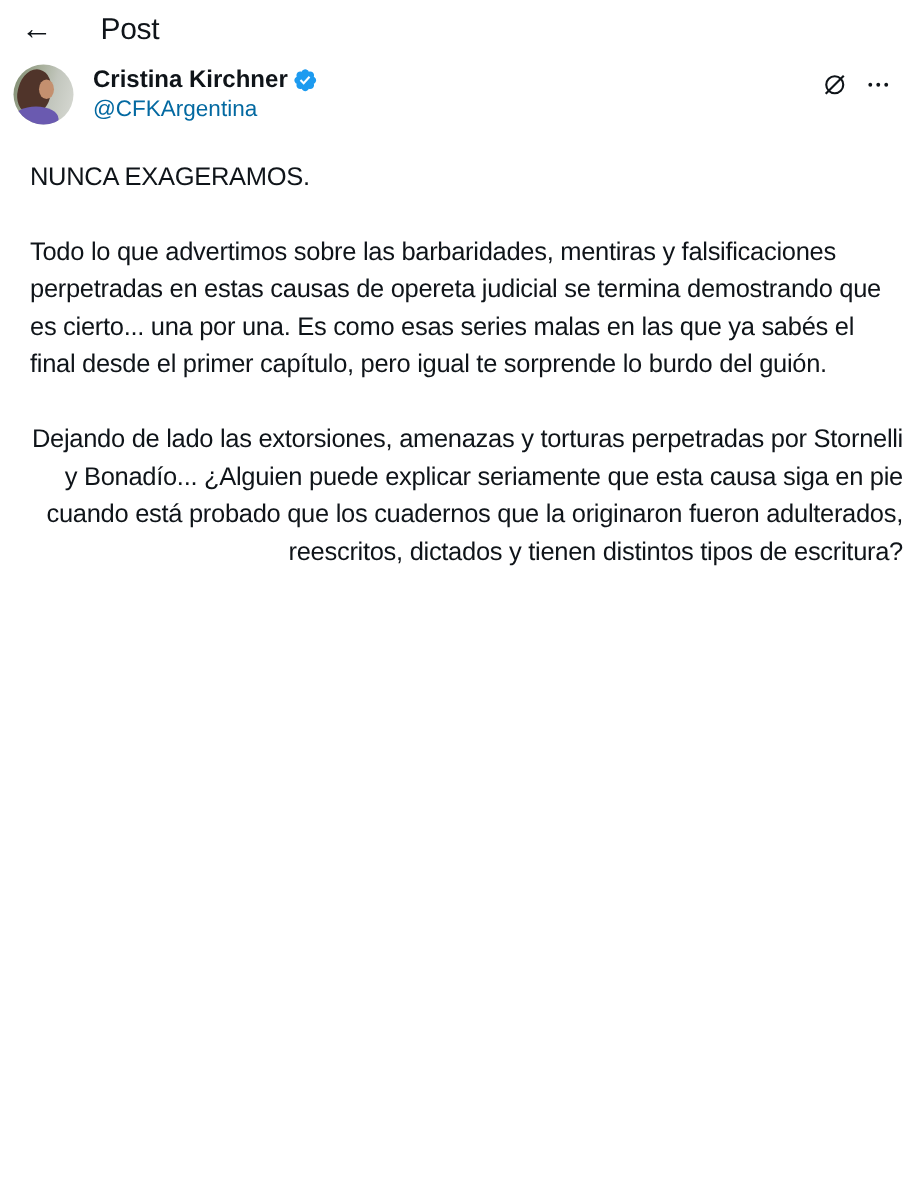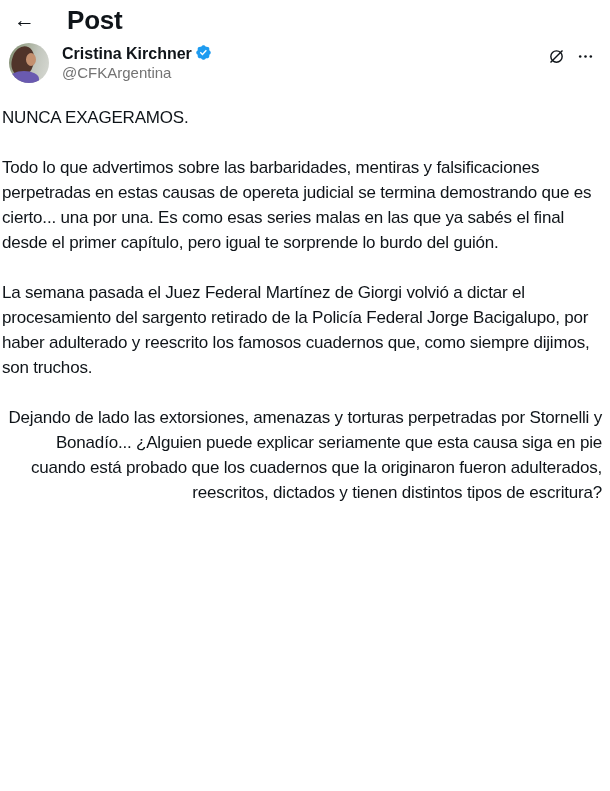--- a/index.html
+++ b/index.html
@@ -27,22 +27,22 @@
     width: 24px;
     height: 24px;
     font-size: 21px;
     line-height: 22px;
     color: #0f1419;
     cursor: pointer;
     text-align: left;
   }
   .page-title {
     margin: 0 0 0 29px;
-    font-size: 26px;
-    font-weight: 700;
+    font-size: 20px;
+    font-weight: 400;
     letter-spacing: -0.2px;
   }
   .post-header {
     display: flex;
     align-items: flex-start;
     padding: 5px 16px 0 9px;
   }
   .avatar {
     position: relative;
     width: 40px;
@@ -74,56 +74,57 @@
     width: 30px; height: 16px;
     background: #6a5ab0;
     border-radius: 50% 50% 0 0;
   }
   .author-block {
     margin-left: 13px;
     padding-top: 1px;
   }
   .name-row {
     display: flex;
+    align-items: center;
     gap: 3px;
   }
   .author-name {
     font-size: 16px;
     font-weight: 700;
     line-height: 19px;
     cursor: pointer;
   }
   .verified-badge {
     width: 17px;
     height: 17px;
     display: inline-block;
   }
   .author-handle {
     font-size: 15px;
     line-height: 19px;
-    color: #737373;
+    color: #0369a1;
     cursor: pointer;
   }
   .post-actions {
     margin-left: auto;
     display: flex;
     align-items: center;
     gap: 12px;
     padding-top: 5px;
   }
   .icon-btn {
     background: none;
     border: none;
     padding: 0;
     cursor: pointer;
     display: flex;
     align-items: center;
   }
   .post-text {
-    padding: 0 8px 0 2px;
+    padding: 0 8px 0 20px;
     margin-top: 22px;
   }
   .post-text p {
     margin: 0 0 25px 0;
     font-size: 17px;
     line-height: 25px;
     letter-spacing: -0.2px;
     white-space: normal;
   }
   .post-text p:last-child {
@@ -185,19 +186,18 @@
             </svg>
           </span>
         </button>
       </div>
 
     </div>
 
     <div class="post-text">
         <p>NUNCA EXAGERAMOS.</p>
         <p>Todo lo que advertimos sobre las barbaridades, mentiras y falsificaciones perpetradas en estas causas de opereta judicial se termina demostrando que es cierto... una por una. Es como esas series malas en las que ya sabés el final desde el primer capítulo, pero igual te sorprende lo burdo del guión.</p>
-        <p>La semana pasada el Juez Federal Martínez de Giorgi volvió a dictar el procesamiento del sargento retirado de la Policía Federal Jorge Bacigalupo, por haber adulterado y reescrito los famosos cuadernos que, como siempre dijimos, son truchos.</p>
         <p>Dejando de lado las extorsiones, amenazas y torturas perpetradas por Stornelli y Bonadío... ¿Alguien puede explicar seriamente que esta causa siga en pie cuando está probado que los cuadernos que la originaron fueron adulterados, reescritos, dictados y tienen distintos tipos de escritura?</p>
       </div>
 
   </article>
 
 </div>
 
 </body></html>

